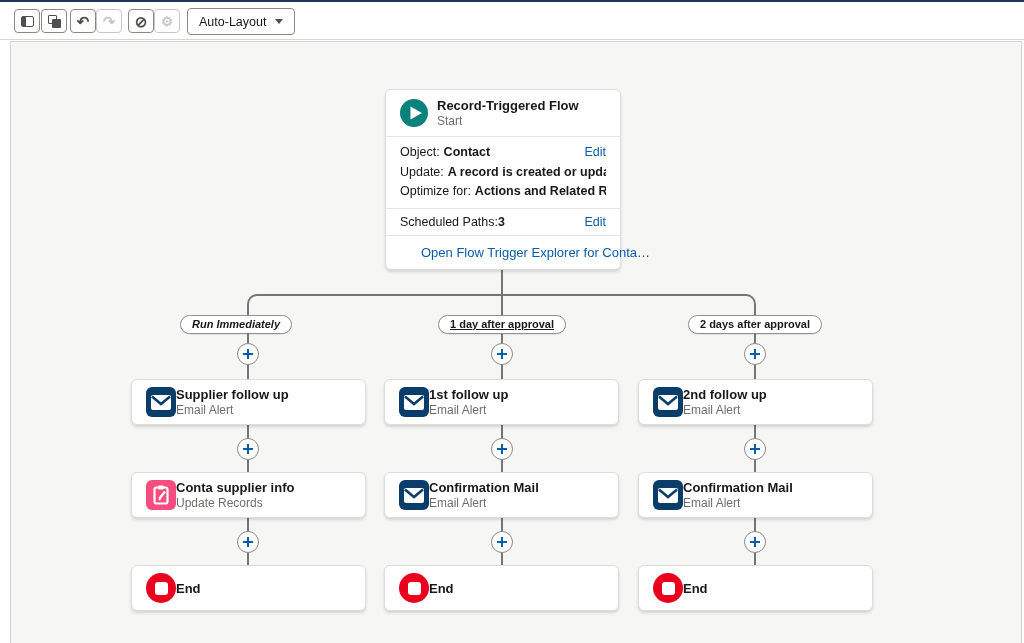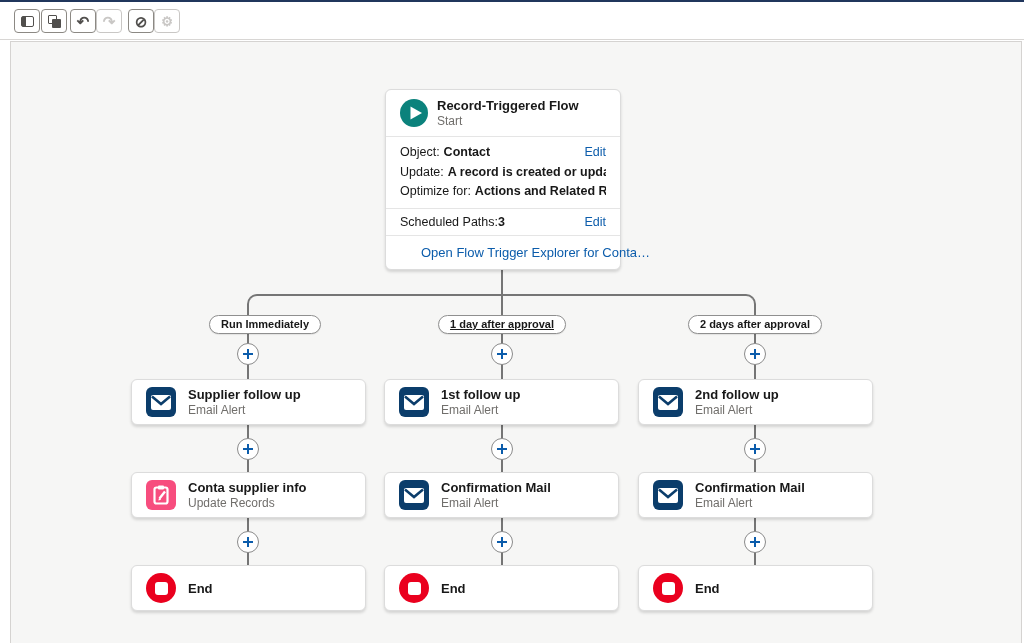--- a/index.html
+++ b/index.html
@@ -55,21 +55,21 @@
   
   .pill { position:absolute; transform:translateX(-50%); height:19px; line-height:17px; background:#fff; border:1px solid #8f8f8f;
           border-radius:10px; padding:0 11px; font-size:11px; font-weight:bold; color:#181818; white-space:nowrap; z-index:3;
           box-shadow:0 1px 1px rgba(0,0,0,.08); }
 
   
   .plus { position:absolute; width:22px; height:22px; border-radius:50%; background:#fff; border:1.5px solid #8a8a8a;
           display:flex; align-items:center; justify-content:center; z-index:3; cursor:pointer; }
 
   
-  .node { width:235px; height:46px; display:flex; align-items:center; gap:12px; padding:0 14px; cursor:pointer; }
+  .node { width:235px; height:46px; display:flex; align-items:center; gap:0; padding:0 14px; cursor:pointer; }
   .node-icn { width:30px; height:30px; border-radius:6px; display:flex; align-items:center; justify-content:center; flex:none; }
   .node-icn.round { border-radius:50%; }
   .end-glyph { width:13px; height:13px; background:#fff; border-radius:3px; }
 </style>
 </head>
 <body>
 
 <div class="page">
   <div class="top-strip"></div>
 
@@ -88,20 +88,24 @@
     </div>
     <div class="tbtn disabled" style="left:96px">
       <span class="glyph">↷</span>
     </div>
     <div class="tbtn" style="left:128px">
       <span class="glyph">⊘</span>
     </div>
     <div class="tbtn disabled" style="left:154px">
       <span class="glyph" style="font-size:13px">⚙</span>
     </div>
+    <div class="layout-dd">
+      <span>Auto-Layout</span>
+      <span class="chev"></span>
+    </div>
   </div>
 
   <div class="canvas">
 
     <div class="vline" style="left:490px; top:228px; height:295px;"></div>
     <div class="branch left" style="left:236px; top:252px; width:256px;"></div>
     <div class="branch right" style="left:490px; top:252px; width:255px;"></div>
     <div class="vline" style="left:236px; top:264px; height:259px;"></div>
     <div class="vline" style="left:743px; top:264px; height:259px;"></div>
 
@@ -139,21 +143,21 @@
       </div>
       <div class="explorer">
         <svg width="13" height="13" viewBox="0 0 13 13">
           <path d="M6 2.5 H3.6 C2.7 2.5 2 3.2 2 4.1 v5.3 C2 10.3 2.7 11 3.6 11 h5.3 C9.8 11 10.5 10.3 10.5 9.4 V7" fill="none" stroke="#0b5cab" stroke-width="1.6"></path>
           <path d="M7.5 1.5 h4 v4 M11.2 1.8 L6.8 6.2" fill="none" stroke="#0b5cab" stroke-width="1.6"></path>
         </svg>
         <span>Open Flow Trigger Explorer for Conta…</span>
       </div>
     </div>
 
-    <div class="pill" style="left:254px; top:273px;">Run Immediately</div>
+    <div class="pill" style="left:225px; top:273px;font-style:italic;">Run Immediately</div>
     <div class="pill" style="left:491px; top:273px;text-decoration:underline;">1 day after approval</div>
     <div class="pill" style="left:744px; top:273px;">2 days after approval</div>
 
     <div class="plus" style="left:226px; top:301px;">
         <svg width="12" height="12" viewBox="0 0 12 12">
           <path d="M6 1 V11 M1 6 H11" stroke="#0b5cab" stroke-width="2"></path>
         </svg>
       </div>
     <div class="plus" style="left:480px; top:301px;">
         <svg width="12" height="12" viewBox="0 0 12 12">

